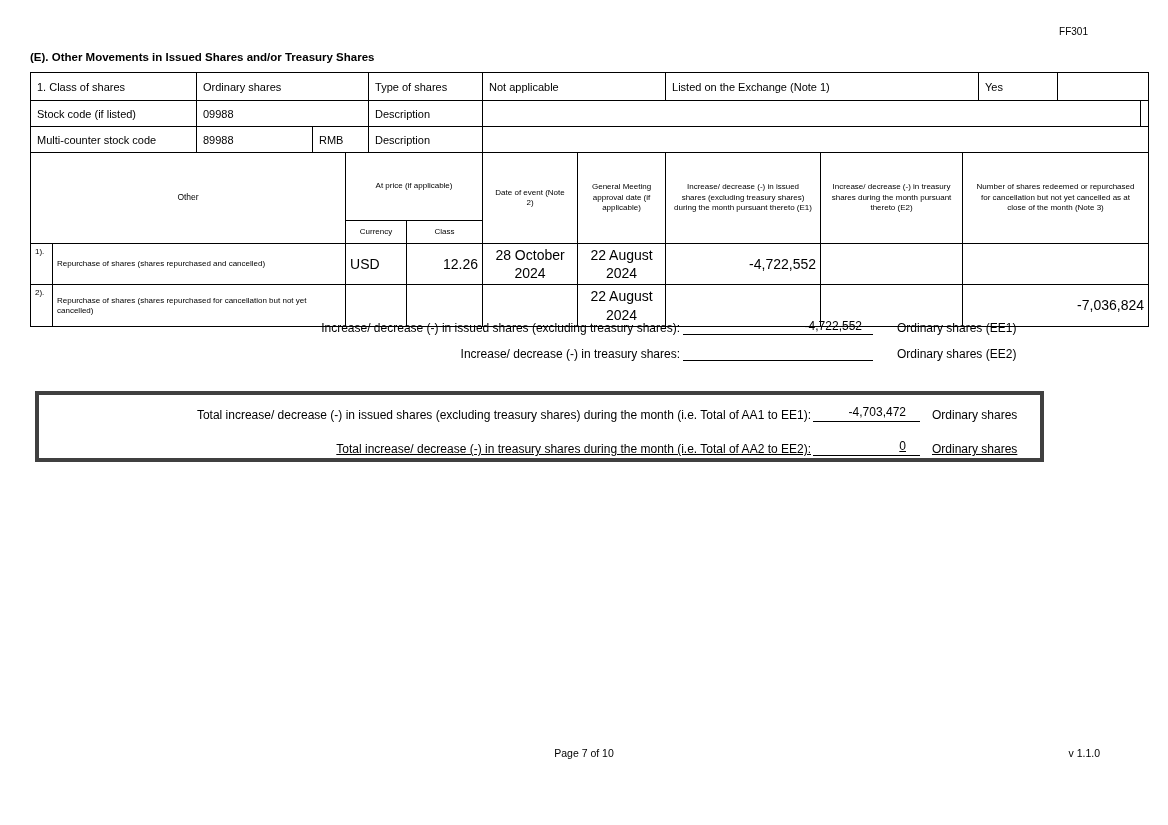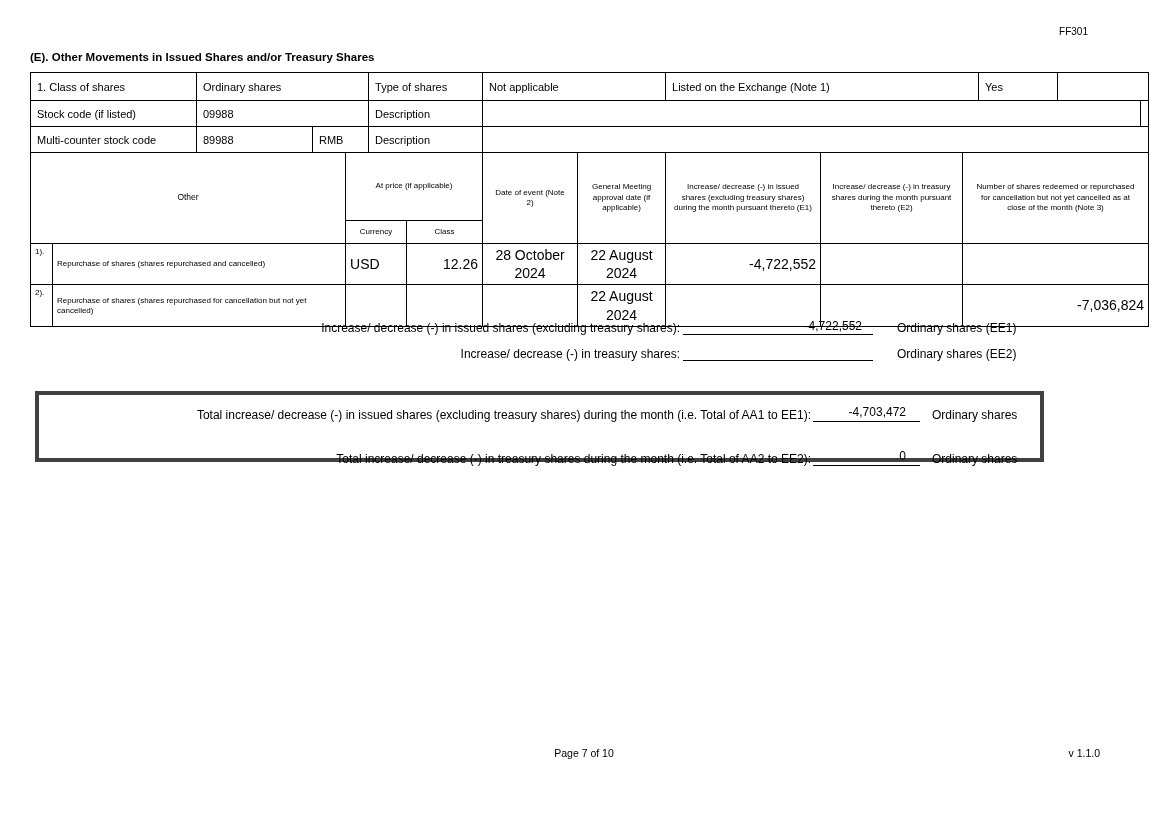--- a/index.html
+++ b/index.html
@@ -100,21 +100,21 @@
     height: 71px;
     border: 4px solid #404040;
   }
   .tt-row {
     display: flex;
     align-items: flex-end;
     height: 18px;
     margin-top: 9px;
     font-size: 12px;
   }
-  .tt-row + .tt-row { margin-top: 26px; }
+  .tt-row + .tt-row { margin-top: 16px; text-decoration: underline; }
   .tt-label { width: 772px; text-align: right; }
   .tt-value {
     width: 107px;
     margin-left: 2px;
     border-bottom: 1px solid #000000;
     text-align: right;
     padding: 0 14px 2px 0;
     height: 18px;
     display: flex;
     align-items: flex-end;

